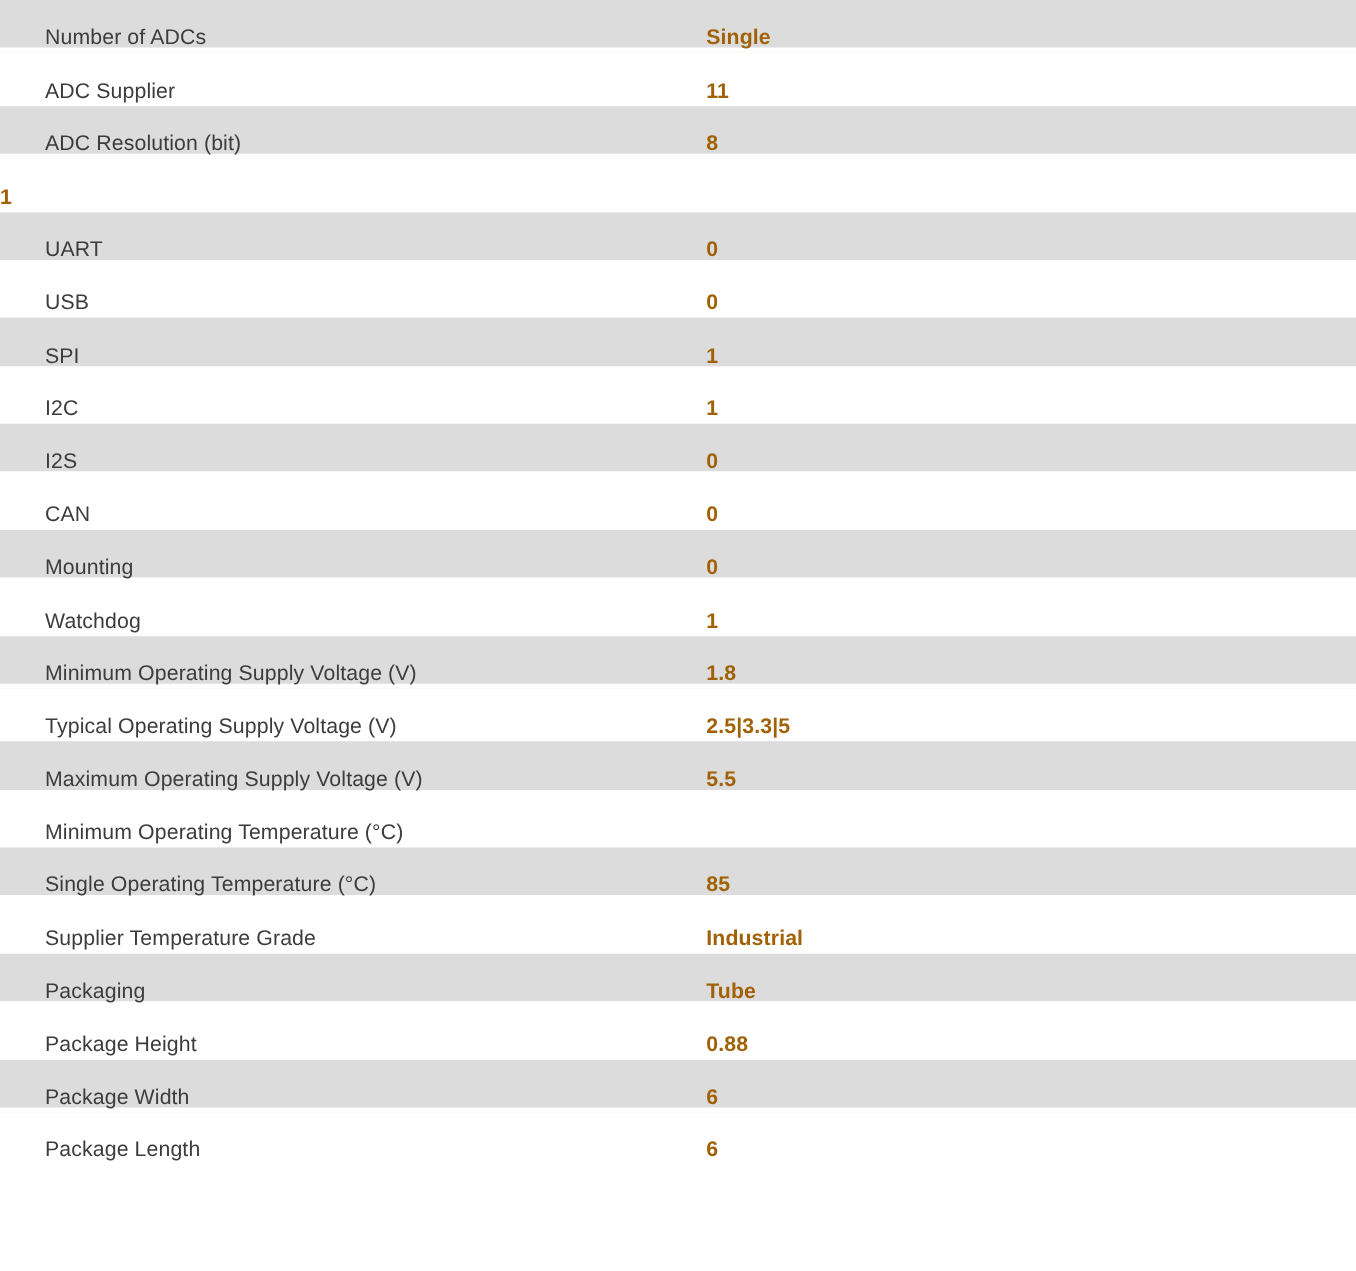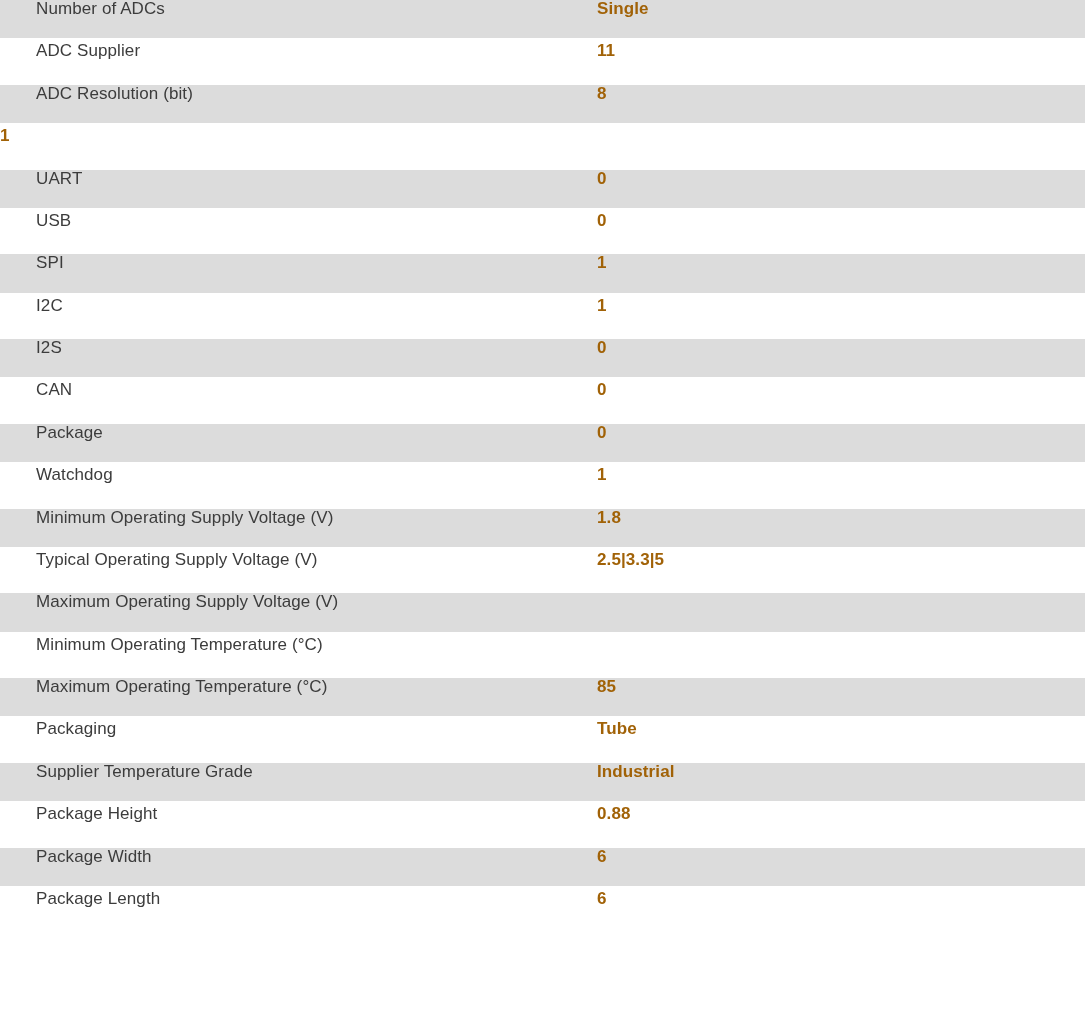--- a/index.html
+++ b/index.html
@@ -12,26 +12,25 @@
     height: 1017px;
     overflow: hidden;
     font-family: "Liberation Sans", sans-serif;
   }
   #spec-table {
     width: 1085px;
     height: 1017px;
   }
   .row {
     display: flex;
-    align-items: flex-start;
+    align-items: flex-end;
     height: 42.375px;
     box-sizing: border-box;
     border-bottom: 4px solid #ffffff;
     background: #ffffff;
-    gap: 32px;
   }
   .row:nth-child(odd) {
     background: #dcdcdc;
   }
   .cell {
     font-size: 17px;
     line-height: 1;
     white-space: nowrap;
   }
   .cell.label {
@@ -96,61 +95,62 @@
     <div class="cell label">I2S</div>
     <div class="cell value">0</div>
   </div>
 
   <div class="row">
     <div class="cell label">CAN</div>
     <div class="cell value">0</div>
   </div>
 
   <div class="row">
-    <div class="cell label">Package</div>
+    <div class="cell label">Mounting</div>
     <div class="cell value">0</div>
   </div>
 
   <div class="row">
     <div class="cell label">Watchdog</div>
     <div class="cell value">1</div>
   </div>
 
   <div class="row">
     <div class="cell label">Minimum Operating Supply Voltage (V)</div>
     <div class="cell value">1.8</div>
   </div>
 
   <div class="row">
     <div class="cell label">Typical Operating Supply Voltage (V)</div>
     <div class="cell value">2.5|3.3|5</div>
   </div>
 
   <div class="row">
     <div class="cell label">Maximum Operating Supply Voltage (V)</div>
+    <div class="cell value">5.5</div>
   </div>
 
 
   <div class="row">
     <div class="cell label">Minimum Operating Temperature (°C)</div>
   </div>
 
   <div class="row">
-    <div class="cell label">Maximum Operating Temperature (°C)</div>
+    <div class="cell label">Single Operating Temperature (°C)</div>
     <div class="cell value">85</div>
+  </div>
+
+  <div class="row">
+    <div class="cell label">Supplier Temperature Grade</div>
+    <div class="cell value">Industrial</div>
   </div>
 
   <div class="row">
     <div class="cell label">Packaging</div>
     <div class="cell value">Tube</div>
-  </div>
-
-  <div class="row">
-    <div class="cell label">Supplier Temperature Grade</div>
-    <div class="cell value">Industrial</div>
   </div>
 
 
   <div class="row">
     <div class="cell label">Package Height</div>
     <div class="cell value">0.88</div>
   </div>
 
   <div class="row">
     <div class="cell label">Package Width</div>

